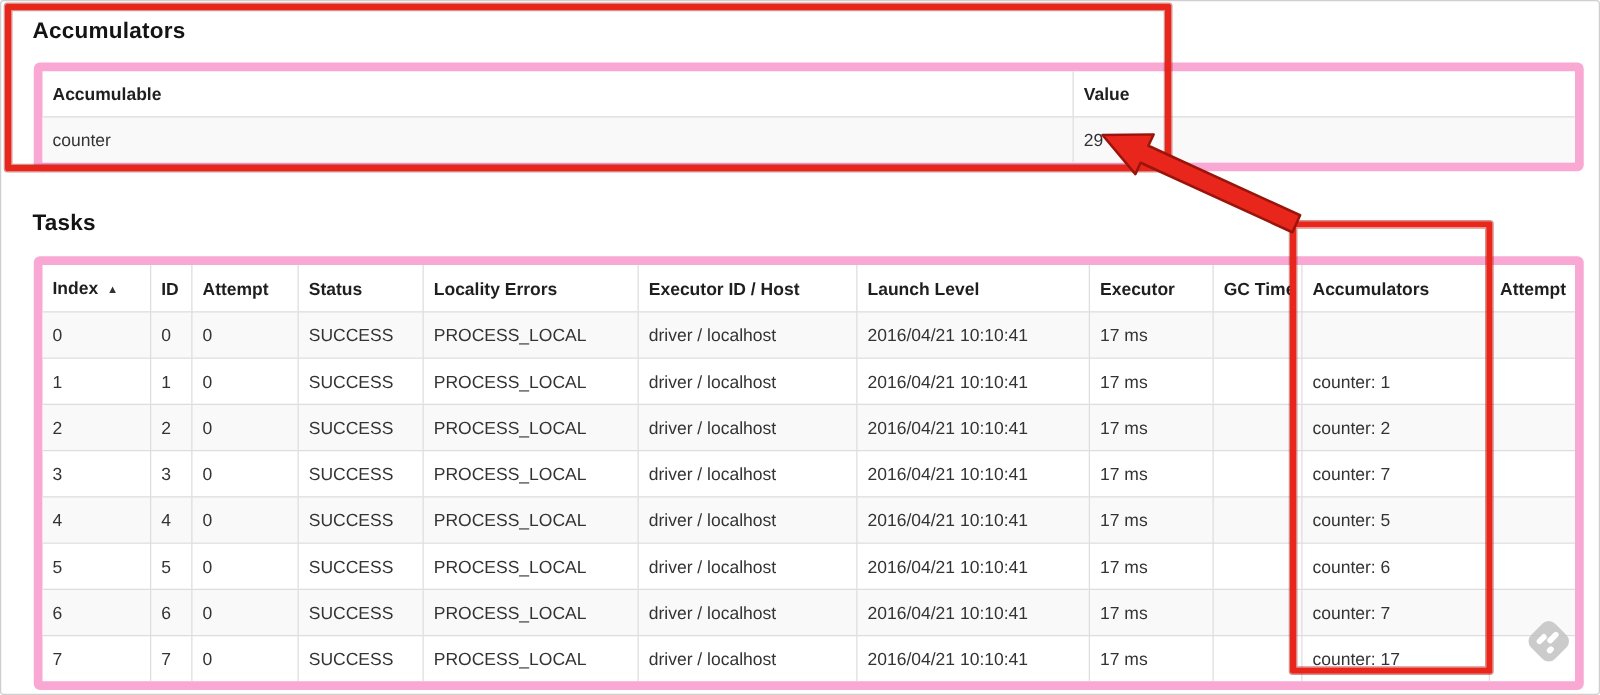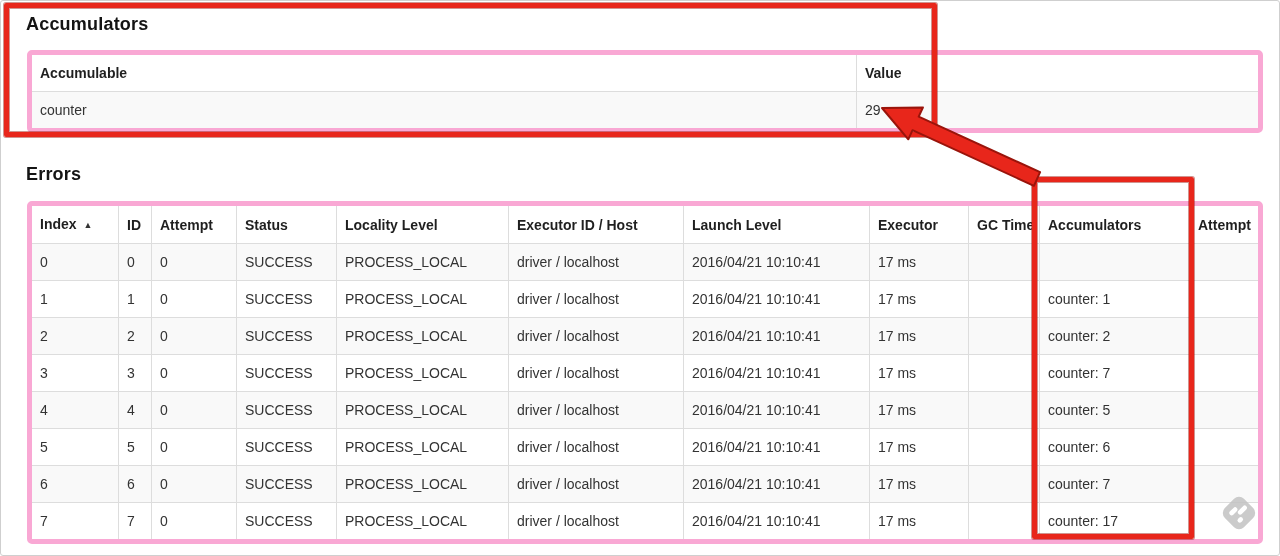--- a/index.html
+++ b/index.html
@@ -4,21 +4,21 @@
 <style>
   html,body{margin:0;padding:0;background:#fff;}
   body{width:1280px;height:556px;font-family:"Liberation Sans",sans-serif;}
   .page{position:relative;width:1280px;height:556px;box-sizing:border-box;
         background:#fff;border:1px solid #cfcfcf;border-radius:3px;overflow:hidden;}
   .content{position:absolute;left:26px;top:0;width:1226px;}
   .section-heading{margin:0;font-size:18px;line-height:22px;font-weight:bold;color:#141414;letter-spacing:.2px;}
   .acc-heading{margin-top:12px;margin-left:-1px;}
   .tasks-heading{margin-top:30px;margin-left:-1px;}
   table.ui-table{border-collapse:separate;border-spacing:0;table-layout:fixed;width:1226px;
-        border:5px solid #f9a8d4;border-radius:5px;overflow:hidden;background:#fff;}
+        border:7px solid #f9a8d4;border-radius:5px;overflow:hidden;background:#fff;}
   .acc-table{margin-top:15px;}
   .tasks-table{margin-top:16px;}
   .ui-table th,.ui-table td{padding:8px;font-size:14px;line-height:20px;text-align:left;
         white-space:nowrap;overflow:hidden;border-left:1px solid #ddd;border-top:1px solid #ddd;box-sizing:border-box;}
   .ui-table th{font-weight:bold;color:#1f1f1f;border-top:none;}
   .ui-table th:first-child,.ui-table td:first-child{border-left:none;}
   .ui-table tbody tr:nth-child(odd){background:#f9f9f9;}
   .ui-table td{color:#333;}
   .sort-icon{font-size:9px;margin-left:7px;color:#333;vertical-align:1px;}
   
@@ -52,21 +52,21 @@
           </tr>
         </thead>
       <tbody>
           <tr>
             <td>counter</td>
             <td>29</td>
           </tr>
         </tbody>
     </table>
 
-    <h4 class="section-heading tasks-heading">Errors</h4>
+    <h4 class="section-heading tasks-heading">Tasks</h4>
 
     <table class="ui-table tasks-table">
       <colgroup>
         <col style="width:86px">
           <col style="width:33px">
           <col style="width:85px">
         <col style="width:100px">
           <col style="width:172px">
           <col style="width:175px">
         <col style="width:186px">
@@ -74,21 +74,21 @@
           <col style="width:71px">
         <col style="width:150px">
           <col style="width:69px">
       </colgroup>
       <thead>
           <tr>
             <th>Index<span class="sort-icon">▲</span></th>
             <th>ID</th>
             <th>Attempt</th>
             <th>Status</th>
-            <th>Locality Level</th>
+            <th>Locality Errors</th>
             <th>Executor ID / Host</th>
             <th>Launch Level</th>
             <th>Executor</th>
             <th>GC Time</th>
             <th>Accumulators</th>
             <th>Attempt</th>
           </tr>
         </thead>
       <tbody>
           <tr>

